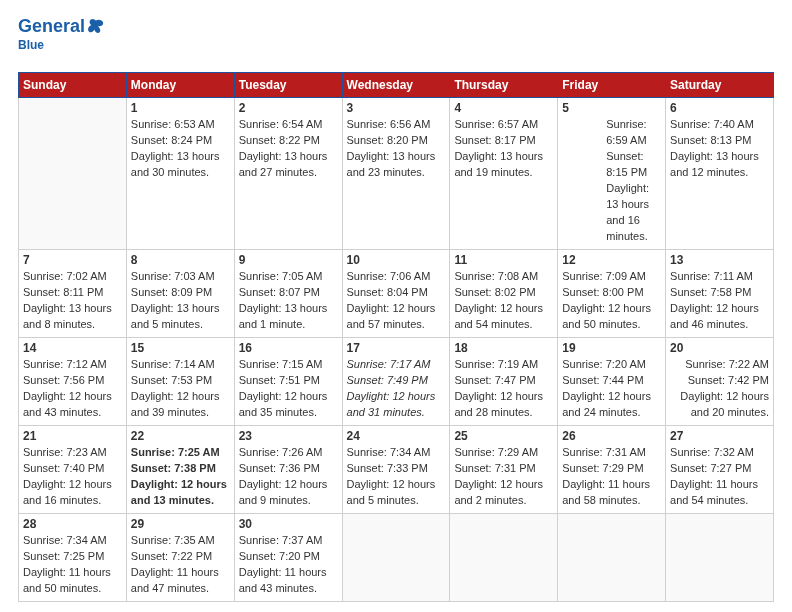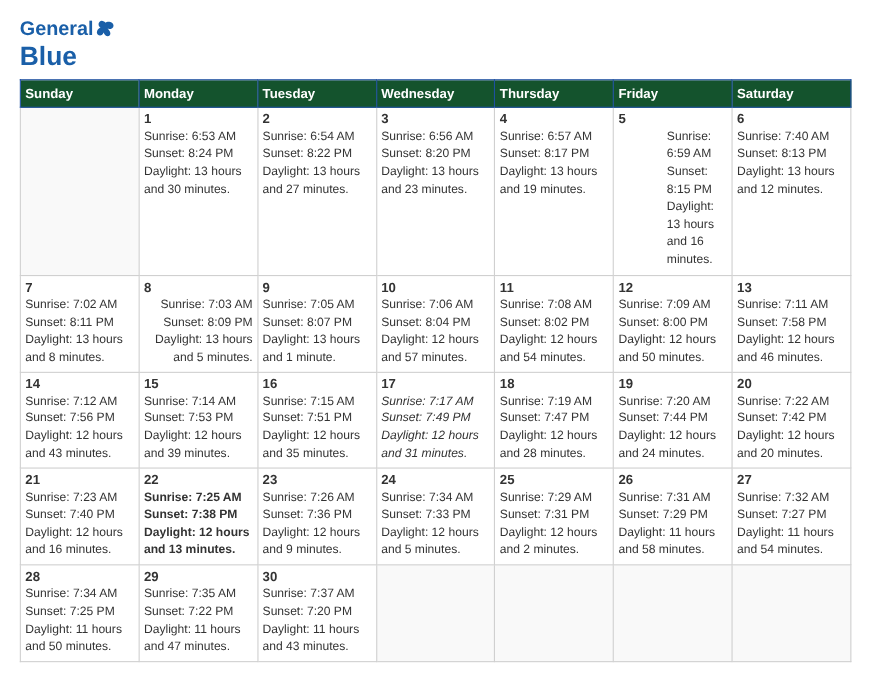--- a/index.html
+++ b/index.html
@@ -14,21 +14,21 @@
       width: 792px;
       height: 612px;
       padding: 16px 18px 10px 18px;
       display: flex;
       flex-direction: column;
     }
     .header {
       display: flex;
       align-items: flex-start;
       justify-content: space-between;
-      margin-bottom: 6px;
+      margin-bottom: 20px;
     }
     .logo {
       display: flex;
       align-items: center;
       gap: 0;
     }
     .logo-text {
       font-size: 18px;
       font-weight: bold;
       color: #333;
@@ -56,21 +56,21 @@
       color: #555;
     }
     .calendar {
       flex: 1;
       border: 1px solid #ccc;
       border-collapse: collapse;
       width: 100%;
       table-layout: fixed;
     }
     .calendar th {
-      background-color: #14532d;
+      background-color: #b91c1c;
       color: #fff;
       font-size: 12px;
       font-weight: bold;
       padding: 5px 4px;
       text-align: left;
       border: 1px solid #1e50a0;
     }
     .calendar td {
       vertical-align: top;
       border: 1px solid #d0d0d0;
@@ -105,21 +105,21 @@
   <div class="header">
     <div class="logo">
       <div>
         <div style="display:flex;align-items:center;">
           <span class="logo-text"><span>General</span></span>
           <svg class="logo-icon" viewBox="0 0 20 20" fill="none">
             <path d="M10 4 C12 2, 18 3, 18 7 C18 10, 14 11, 12 10 C14 12, 16 15, 14 17 C12 19, 9 17, 8 14 C7 17, 4 18, 2 16 C0 14, 2 10, 5 9 C3 8, 2 5, 4 3 C6 1, 9 3, 10 4Z" fill="#1a5fa8"></path>
           </svg>
         </div>
         <div style="display:flex;align-items:center;">
-          <span class="logo-text" style="color:#1a5fa8;font-size:24px;font-weight:bold;">Blue</span>
+          <span class="logo-text" style="color:#1a5fa8;font-size:12px;font-weight:bold;">Blue</span>
         </div>
       </div>
     </div>
     <div class="title-block">
       <div class="calendar-title"></div>
       <div class="calendar-subtitle"></div>
     </div>
   </div>
 
   <table class="calendar">
@@ -183,21 +183,21 @@
         <tr>
           <td>
             <span class="day-num">7</span>
             <div class="day-info" style="white-space: pre-line;">Sunrise: 7:02 AM
 Sunset: 8:11 PM
 Daylight: 13 hours
 and 8 minutes.</div>
           </td>
           <td>
             <span class="day-num">8</span>
-            <div class="day-info" style="white-space: pre-line; text-align: right;">Sunrise: 7:03 AM
+            <div class="day-info" style="white-space: pre-line;">Sunrise: 7:03 AM
 Sunset: 8:09 PM
 Daylight: 13 hours
 and 5 minutes.</div>
           </td>
           <td>
             <span class="day-num">9</span>
             <div class="day-info" style="white-space: pre-line;">Sunrise: 7:05 AM
 Sunset: 8:07 PM
 Daylight: 13 hours
 and 1 minute.</div>
@@ -269,21 +269,21 @@
           </td>
           <td>
             <span class="day-num">19</span>
             <div class="day-info" style="white-space: pre-line;">Sunrise: 7:20 AM
 Sunset: 7:44 PM
 Daylight: 12 hours
 and 24 minutes.</div>
           </td>
           <td>
             <span class="day-num">20</span>
-            <div class="day-info" style="white-space: pre-line;">Sunrise: 7:22 AM
+            <div class="day-info" style="white-space: pre-line; text-align: right;">Sunrise: 7:22 AM
 Sunset: 7:42 PM
 Daylight: 12 hours
 and 20 minutes.</div>
           </td>
         </tr>
         <tr>
           <td>
             <span class="day-num">21</span>
             <div class="day-info" style="white-space: pre-line;">Sunrise: 7:23 AM
 Sunset: 7:40 PM

